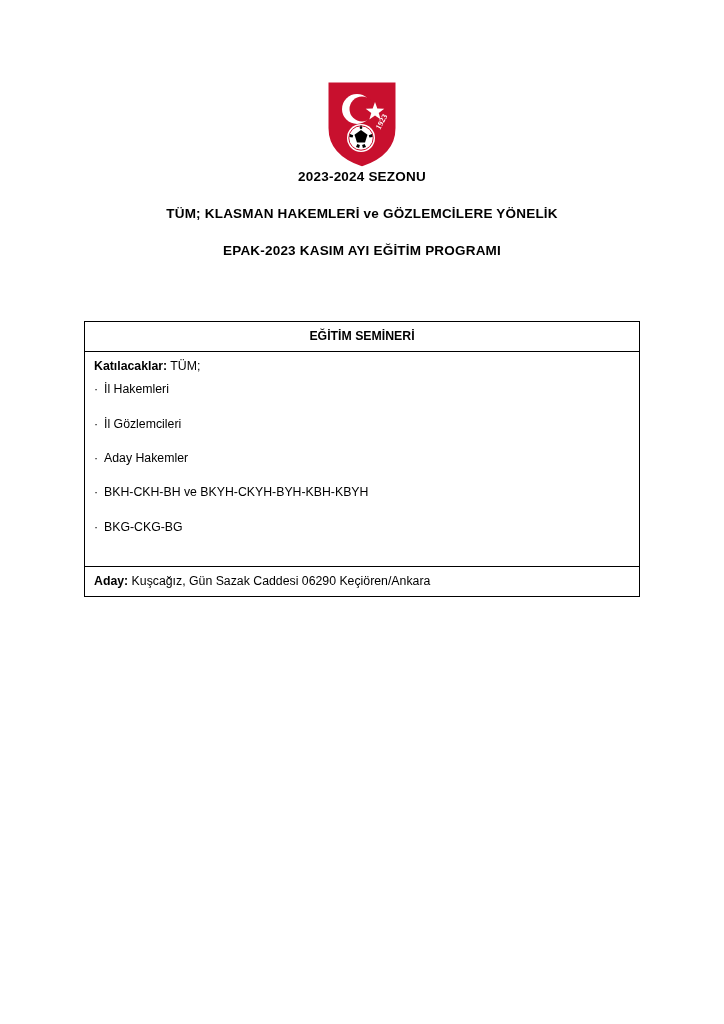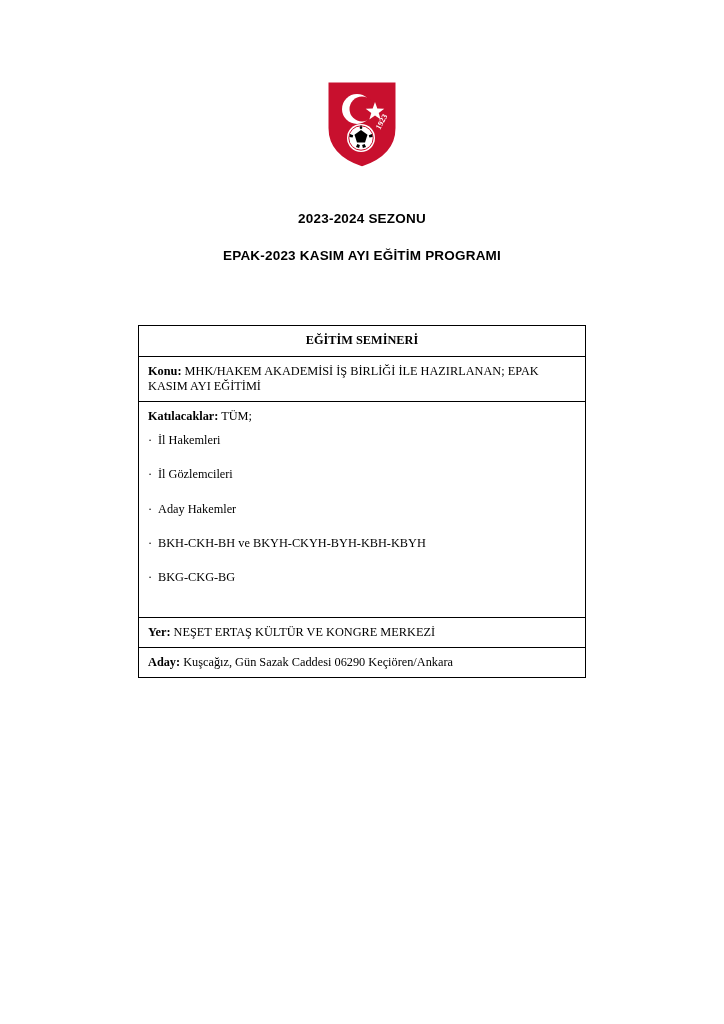--- a/index.html
+++ b/index.html
@@ -31,40 +31,38 @@
     box-sizing: border-box;
   }
   .logo {
     width: 74px;
     height: 92px;
     display: block;
   }
 
   
   .titles {
-    margin-top: 42px;
     text-align: center;
     font-weight: bold;
     font-size: 13.5px;
     letter-spacing: 0.2px;
     color: #000;
   }
   .titles .line {
     line-height: 1.05;
     margin-bottom: 23px;
   }
   .titles .line:last-child {
     margin-bottom: 0;
   }
 
   
   .table-wrap {
     margin: 62px auto 0 auto;
-    width: 448px;
-    font-family: Liberation Serif, serif;
+    width: 556px;
   }
   table.seminar {
     width: 100%;
     border-collapse: collapse;
     table-layout: fixed;
   }
   table.seminar td {
     border: 1px solid #000000;
     padding: 7px 9px 7px 9px;
     font-size: 12.3px;
@@ -141,48 +139,43 @@
       <path d="M36 47 l1.5 3 -1.5 1.2 -1.5 -1.2 z" fill="#000000"></path>
       <path d="M47 56 l-3.2 1.3 0.6 2.3 3.2 -0.6 z" fill="#000000"></path>
       <path d="M25 56 l3.2 1.3 -0.6 2.3 -3.2 -0.6 z" fill="#000000"></path>
       <path d="M31 69 l1.3 -3 2.6 0.9 -0.8 3.2 z" fill="#000000"></path>
       <path d="M41 69 l-1.3 -3 -2.6 0.9 0.8 3.2 z" fill="#000000"></path>
     </svg>
   </div>
 
   <div class="titles">
     <div class="line">2023-2024 SEZONU</div>
+    <div class="line">TÜM; KLASMAN HAKEMLERİ ve GÖZLEMCİLERE YÖNELİK</div>
     <div class="line">EPAK-2023 KASIM AYI EĞİTİM PROGRAMI</div>
   </div>
 
   <div class="table-wrap">
     <table class="seminar">
       <tbody>
         <tr>
           <td class="header-cell">EĞİTİM SEMİNERİ</td>
-        </tr>
-        <tr>
-          <td class="row-cell"><span class="lbl">Konu:</span> <span>MHK/HAKEM AKADEMİSİ İŞ BİRLİĞİ İLE HAZIRLANAN; EPAK KASIM AYI EĞİTİMİ</span></td>
         </tr>
         <tr>
           <td class="attendees-cell">
             <div class="intro"><span class="lbl">Katılacaklar:</span> <span>TÜM;</span></div>
             <ul>
               <li><span class="dot">·</span><span>İl Hakemleri</span></li>
               <li><span class="dot">·</span><span>İl Gözlemcileri</span></li>
               <li><span class="dot">·</span><span>Aday Hakemler</span></li>
               <li><span class="dot">·</span><span>BKH-CKH-BH ve BKYH-CKYH-BYH-KBH-KBYH</span></li>
               <li><span class="dot">·</span><span>BKG-CKG-BG</span></li>
             </ul>
             <div class="attendees-spacer"></div>
           </td>
         </tr>
         <tr>
-          <td class="row-cell"><span class="lbl">Yer:</span> <span>NEŞET ERTAŞ KÜLTÜR VE KONGRE MERKEZİ</span></td>
-        </tr>
-        <tr>
           <td class="row-cell"><span class="lbl">Aday:</span> <span>Kuşcağız, Gün Sazak Caddesi 06290 Keçiören/Ankara</span></td>
         </tr>
       </tbody>
     </table>
   </div>
 
 </div>
 
 </body></html>

